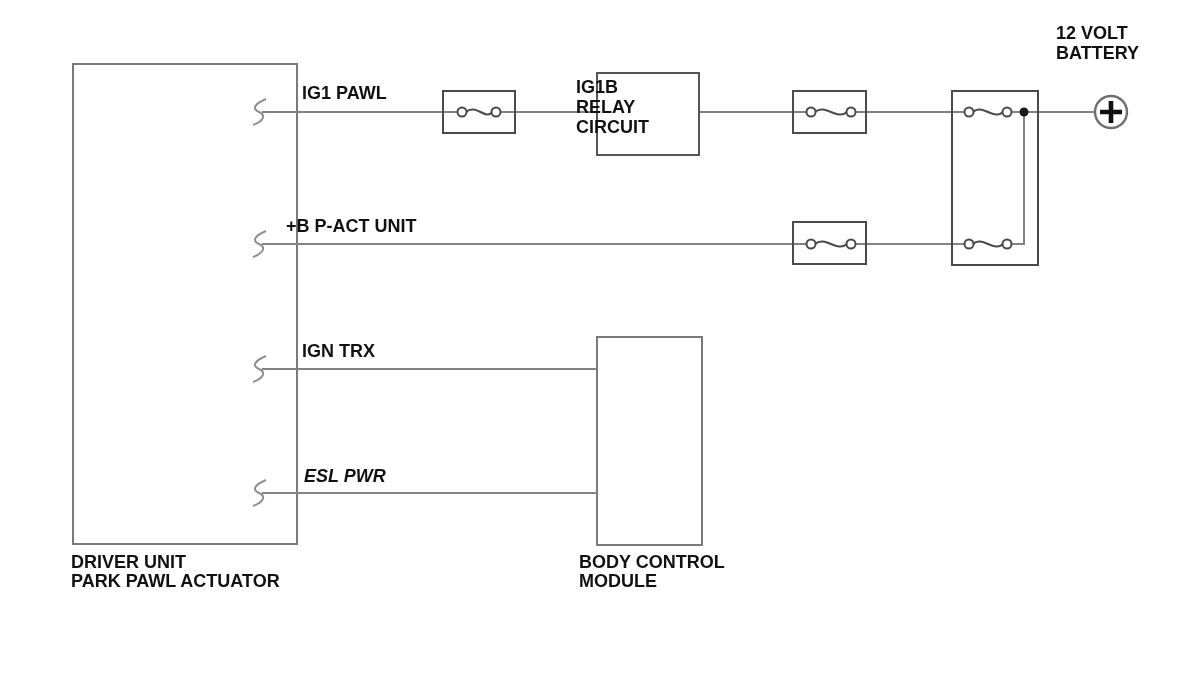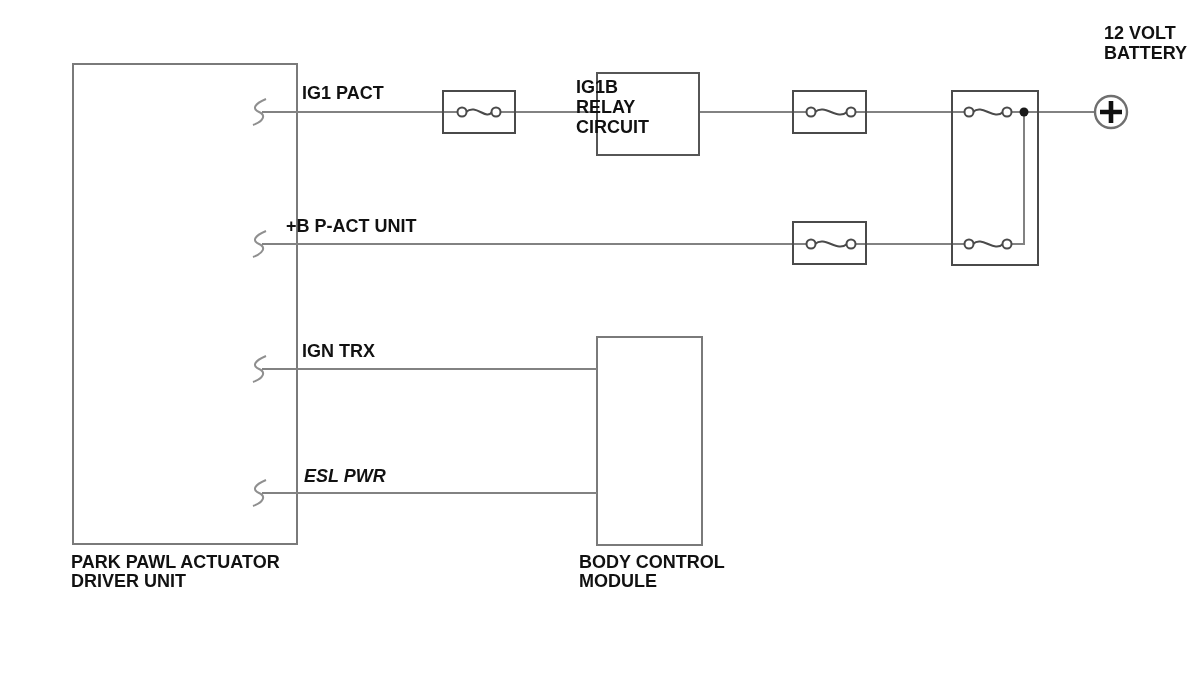--- a/index.html
+++ b/index.html
@@ -90,39 +90,39 @@
     </g>
 
     <circle cx="1024" cy="112" r="4.5" fill="#1a1a1a" stroke="none"></circle>
 
     <g>
       <circle cx="1111" cy="112" r="16" fill="#ffffff" stroke="#6f6f6f" stroke-width="2.4"></circle>
       <path d="M1100 112 H1122 M1111 101 V123" stroke="#0f0f0f" stroke-width="4.6" fill="none"></path>
     </g>
   </svg>
 
-  <div class="lbl" style="left:302px; top:84px;">IG1 PACT</div>
+  <div class="lbl" style="left:302px; top:84px;">IG1 PAWL</div>
   <div class="lbl" style="left:286px; top:217px;">+B P-ACT UNIT</div>
   <div class="lbl" style="left:302px; top:342px;">IGN TRX</div>
   <div class="lbl" style="left:304px; top:467px;font-style:italic;">ESL PWR</div>
 
-  <div class="lbl lbl2" style="left:1056px; top:23px;margin-left:48px;">
+  <div class="lbl lbl2" style="left:1056px; top:23px;">
     <div>12 VOLT</div>
     <div>BATTERY</div>
   </div>
 
   <div class="lbl lbl2" style="left:576px; top:77px;">
     <div>IG1B</div>
     <div>RELAY</div>
     <div>CIRCUIT</div>
   </div>
 
   <div class="lbl" style="left:71px; top:553px;">
+    <div>DRIVER UNIT</div>
     <div>PARK PAWL ACTUATOR</div>
-    <div>DRIVER UNIT</div>
   </div>
 
   <div class="lbl" style="left:579px; top:553px;">
     <div>BODY CONTROL</div>
     <div>MODULE</div>
   </div>
 
 </div>
 
 </body></html>

